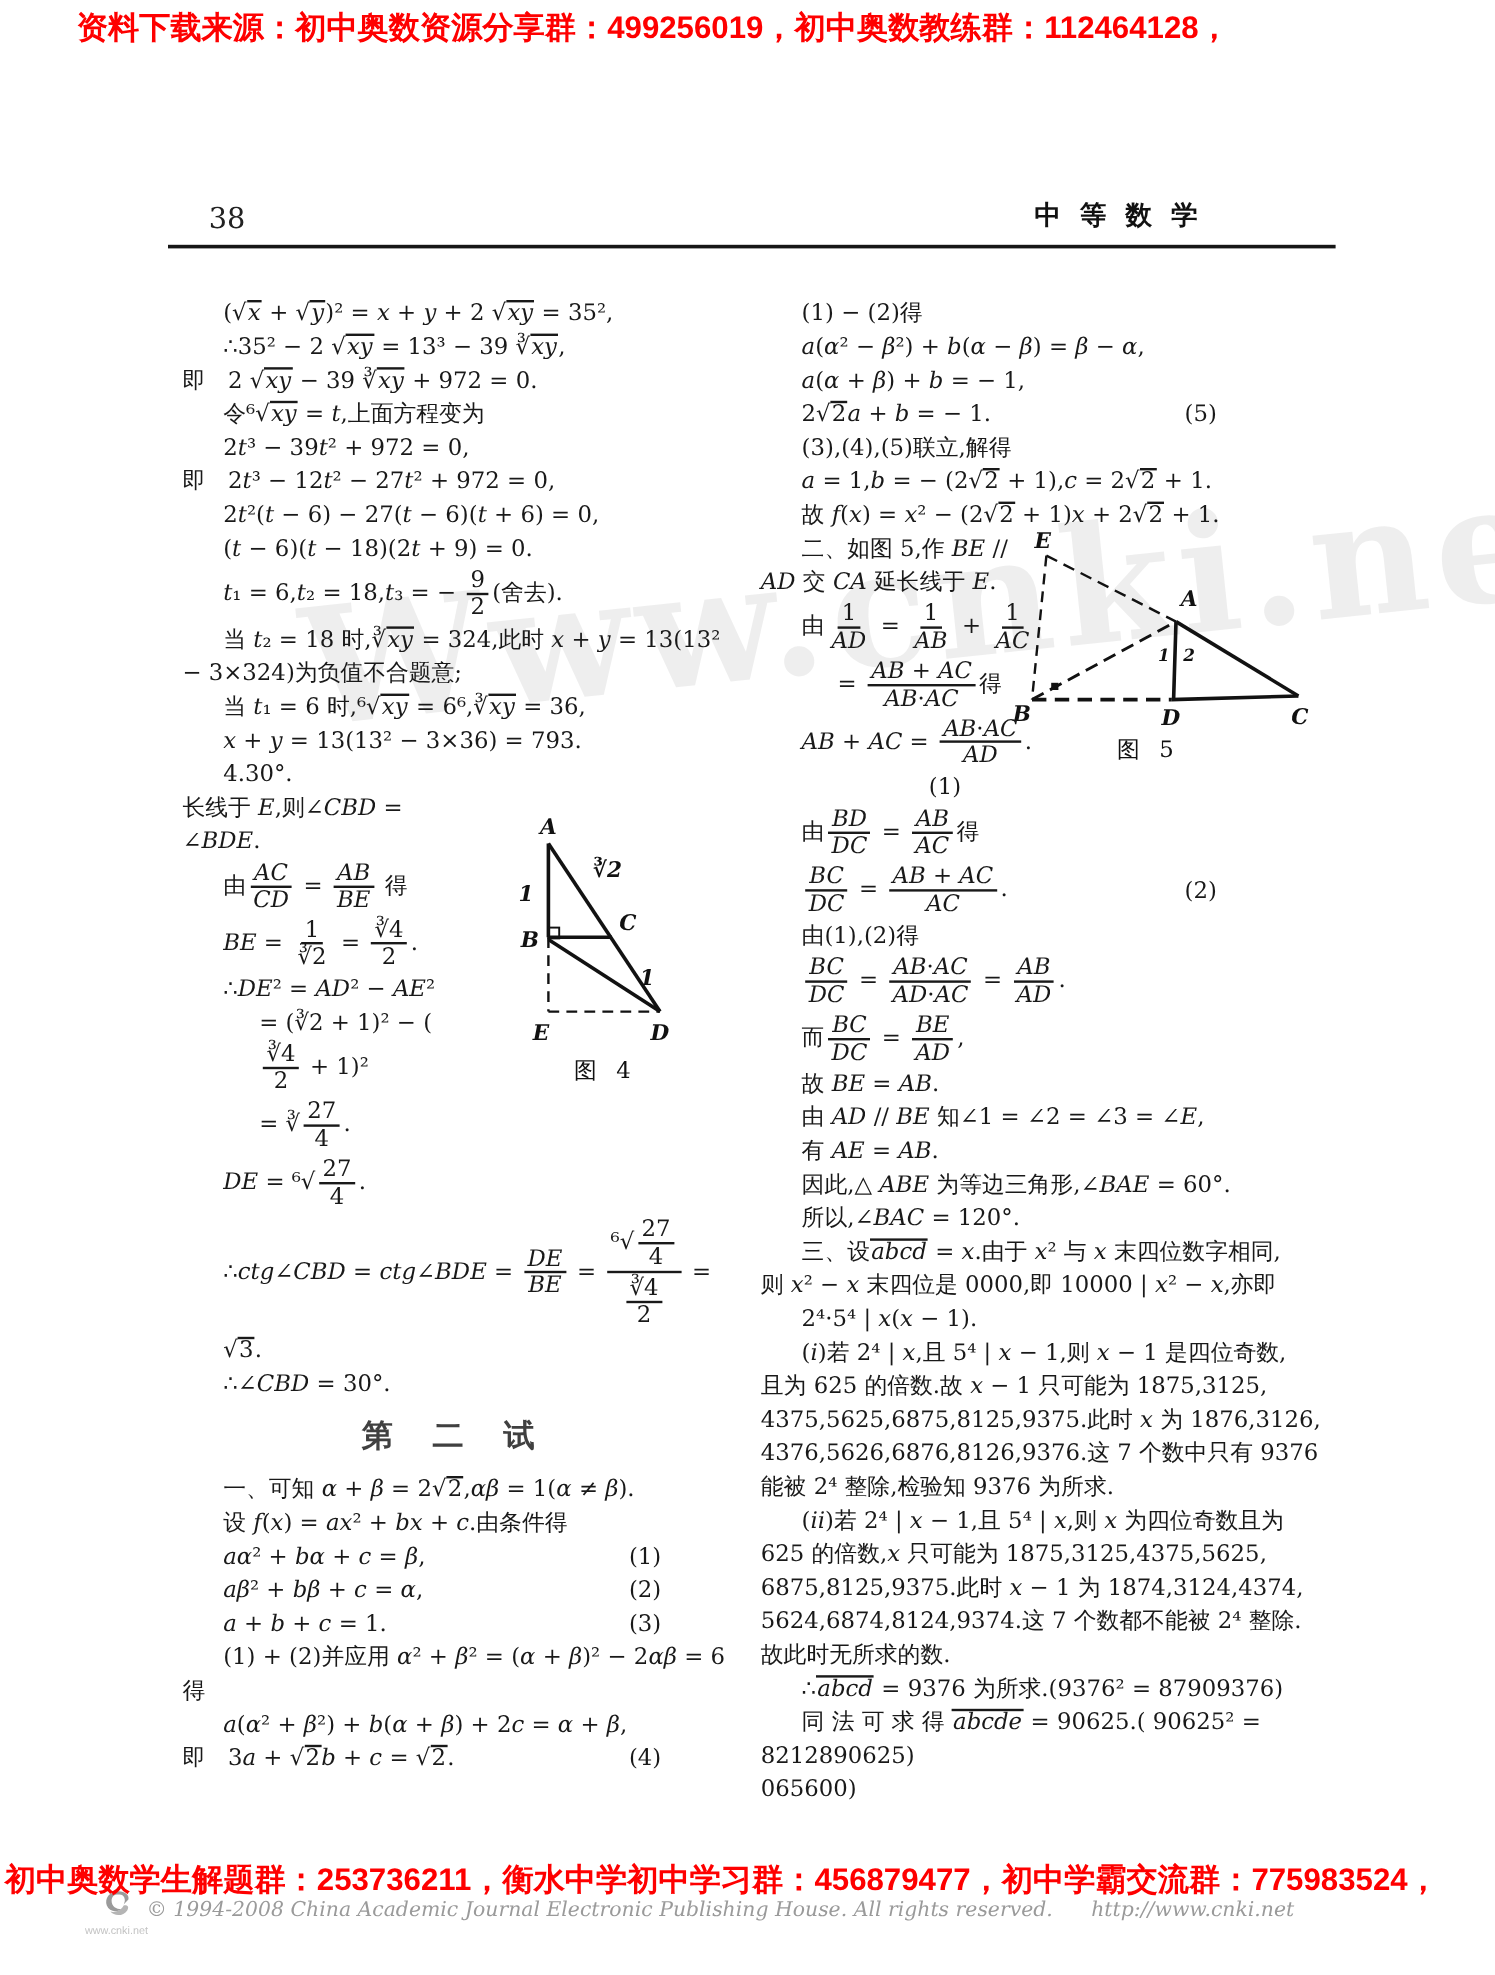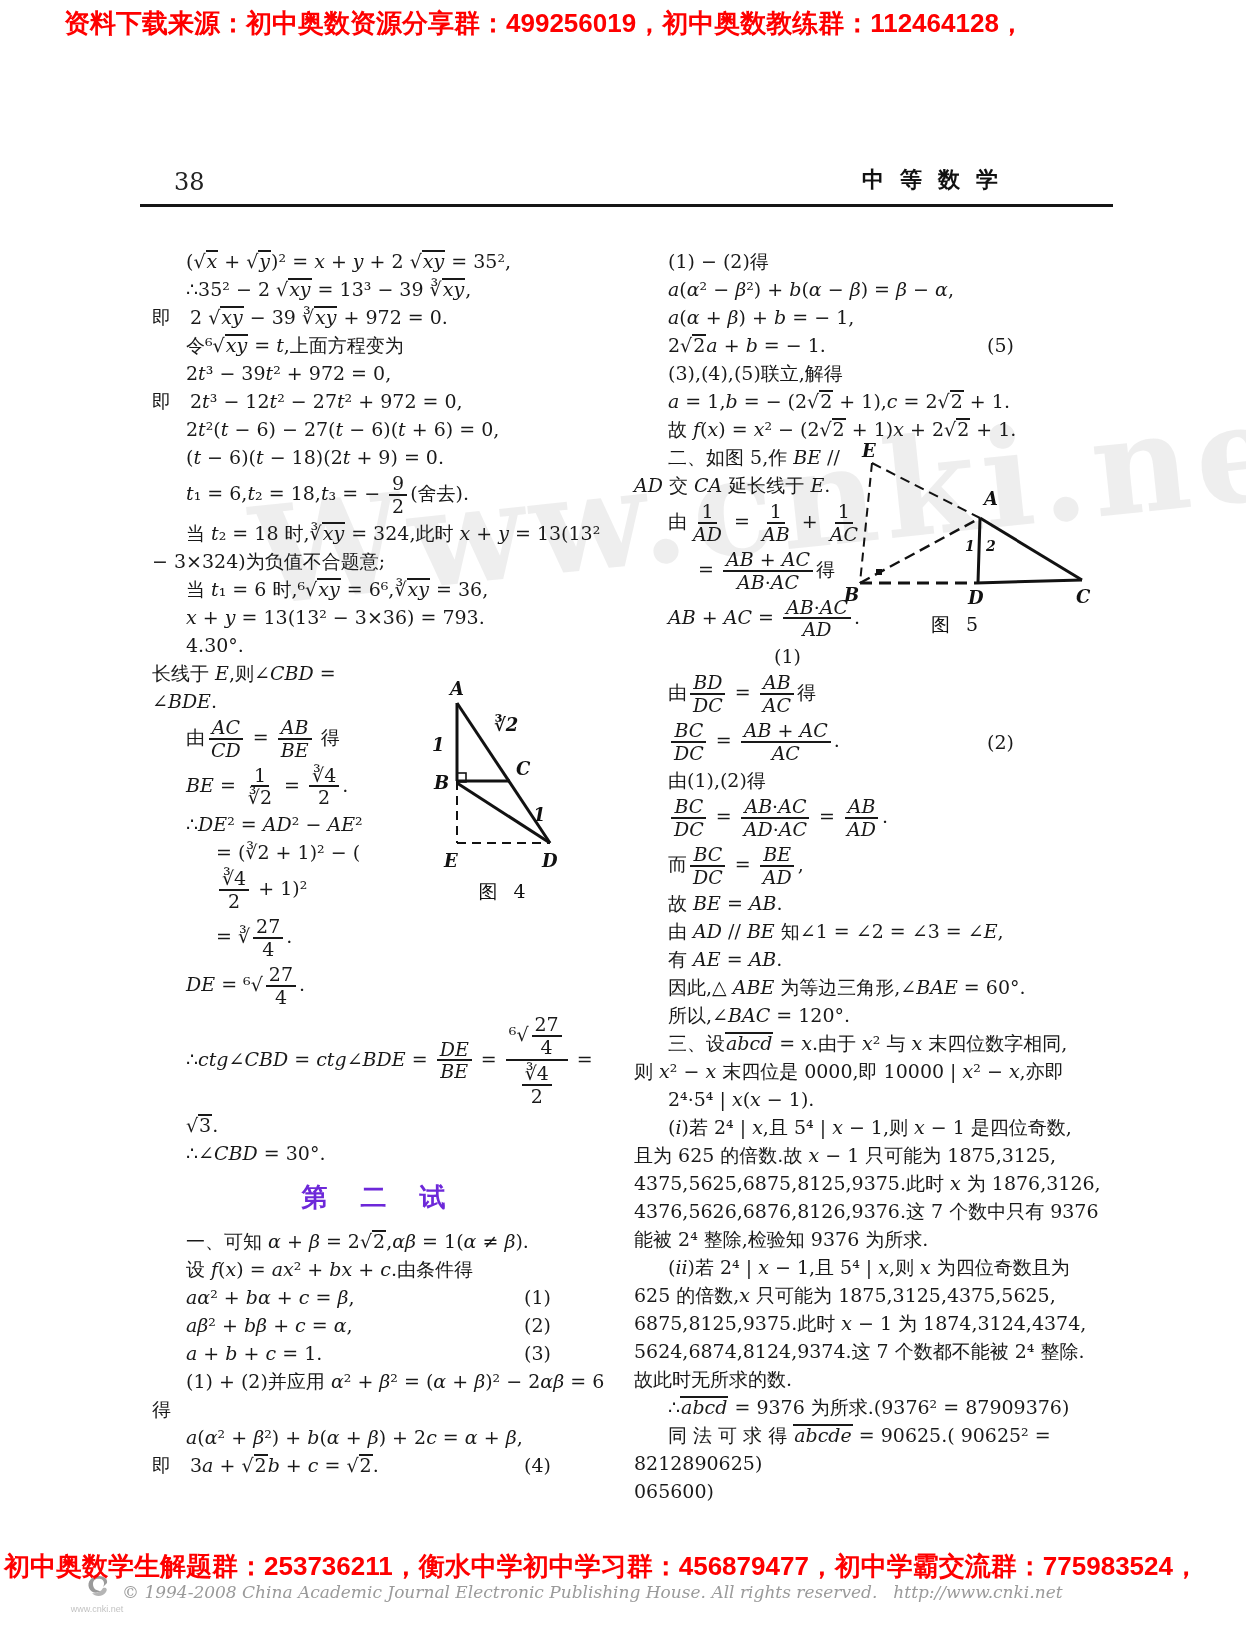--- a/index.html
+++ b/index.html
@@ -23,21 +23,21 @@
   .col-left{left:152px;width:455px;}
   .col-right{left:634px;width:478px;}
 
   .line{font-size:19px;line-height:28px;color:#191919;}
   .line i{font-style:italic;}
   .f{padding-left:34px;}
   .f2{padding-left:64px;}
   .p{padding-left:34px;}
   .pc{padding-left:0;}
   .m{padding-left:0;}
-  .h{text-align:center;font-weight:bold;font-size:26px;letter-spacing:12px;line-height:52px;padding:4px 0 4px;color:#6d28d9;}
+  .h{text-align:center;font-weight:bold;font-size:26px;letter-spacing:12px;line-height:52px;padding:4px 0 4px;color:#404040;}
   .eqc{padding-left:140px;}
 
   .eq{display:flex;justify-content:space-between;align-items:center;}
   .eqn{font-style:normal;white-space:nowrap;}
   .col-left .eqn{margin-right:56px;}
   .col-right .eqn{margin-right:98px;}
 
   .fr{display:inline-flex;flex-direction:column;align-items:center;vertical-align:middle;
       text-align:center;line-height:1.1;margin:2px 3px;}
   .fr .nu{border-bottom:2px solid #191919;padding:0 3px;}
@@ -49,21 +49,21 @@
   #figure5{width:240px;margin:0 0 2px 6px;overflow:visible;}
   #figure5 svg{margin-left:-40px;}
   .figsvg line{stroke:#121212;}
   .figsvg text{font-family:"DejaVu Serif",serif;font-style:italic;font-size:18px;font-weight:bold;fill:#111;}
   .figsvg .small{font-size:14px;}
   .figcap{text-align:center;font-size:19px;letter-spacing:5px;color:#111;font-style:normal;}
   #figure5 .figcap{padding-right:70px;}
 
   .footer{position:absolute;left:122px;top:1582px;font-size:17px;font-style:italic;
           color:#9a9a9a;font-family:"DejaVu Serif",serif;white-space:nowrap;}
-  .footer .url{margin-left:16px;font-style:italic;}
+  .footer .url{margin-left:32px;font-style:italic;}
   .cnki-logo{position:absolute;left:58px;top:1574px;width:78px;text-align:center;}
   .cnki-logo .cap{font-size:9px;color:#c3c3c3;font-family:"Liberation Sans",sans-serif;}
 </style>
 </head>
 <body>
 
 <div class="page">
 
   <div class="banner banner-top">资料下载来源：初中奥数资源分享群：499256019，初中奥数教练群：112464128，</div>
 

